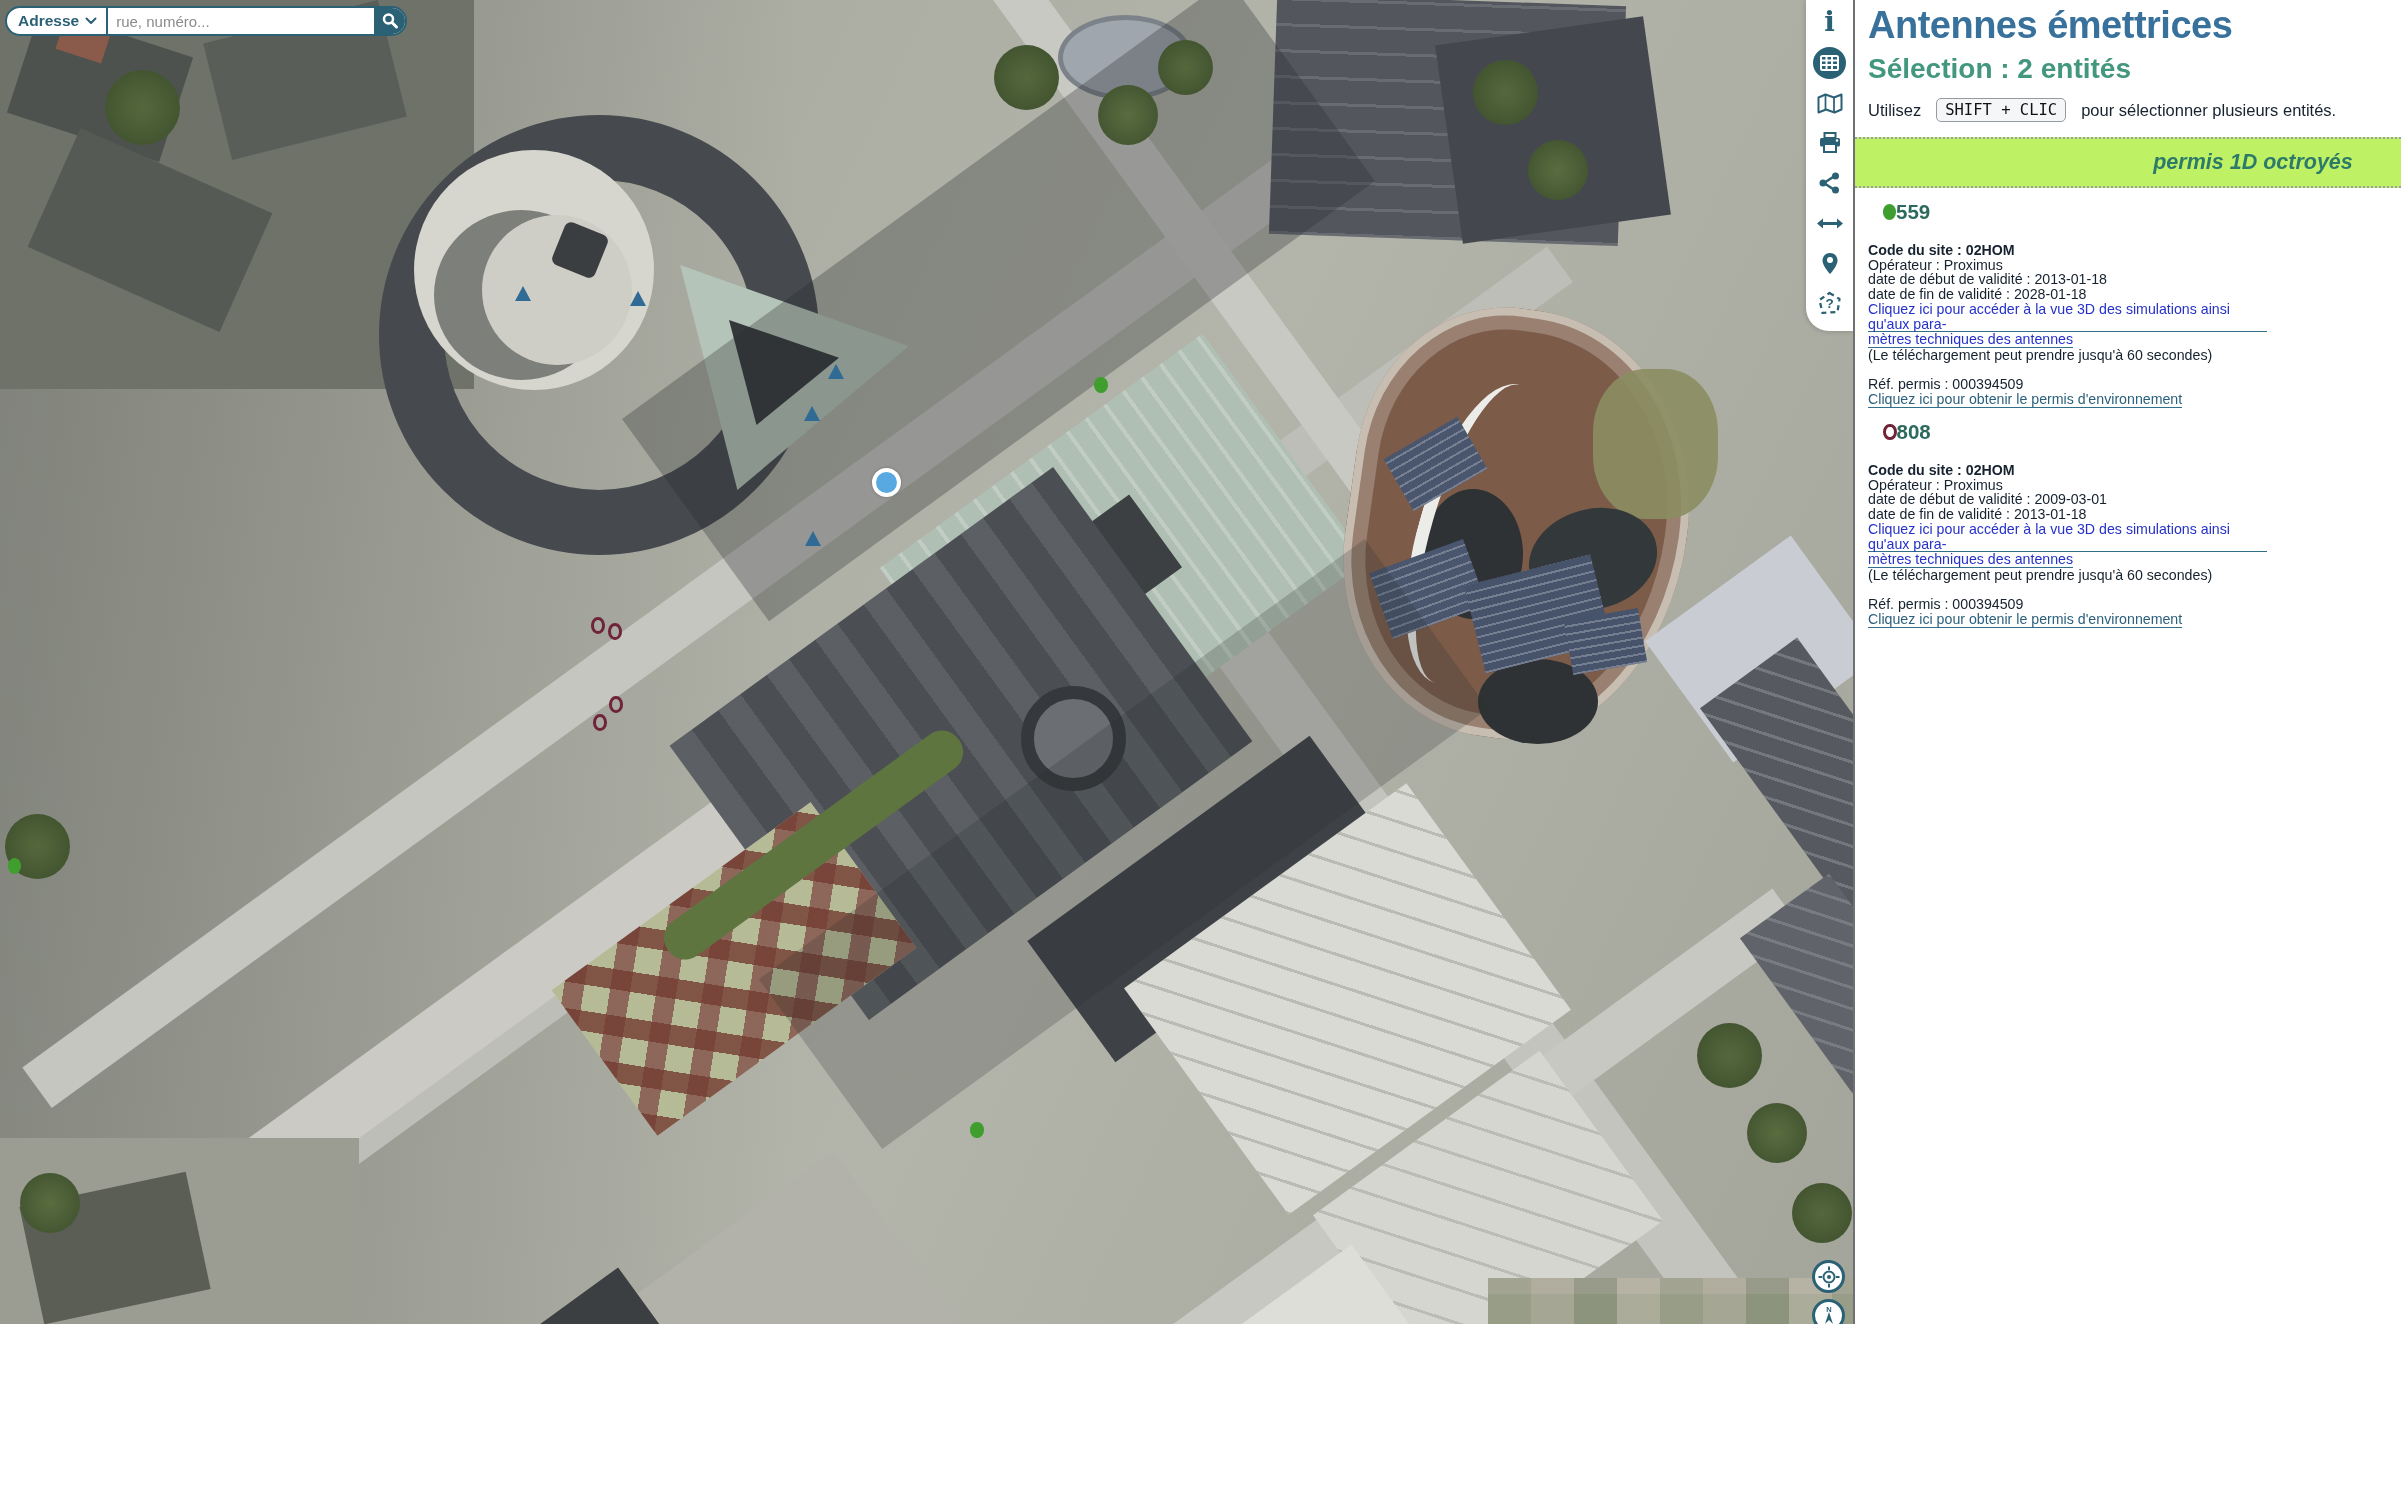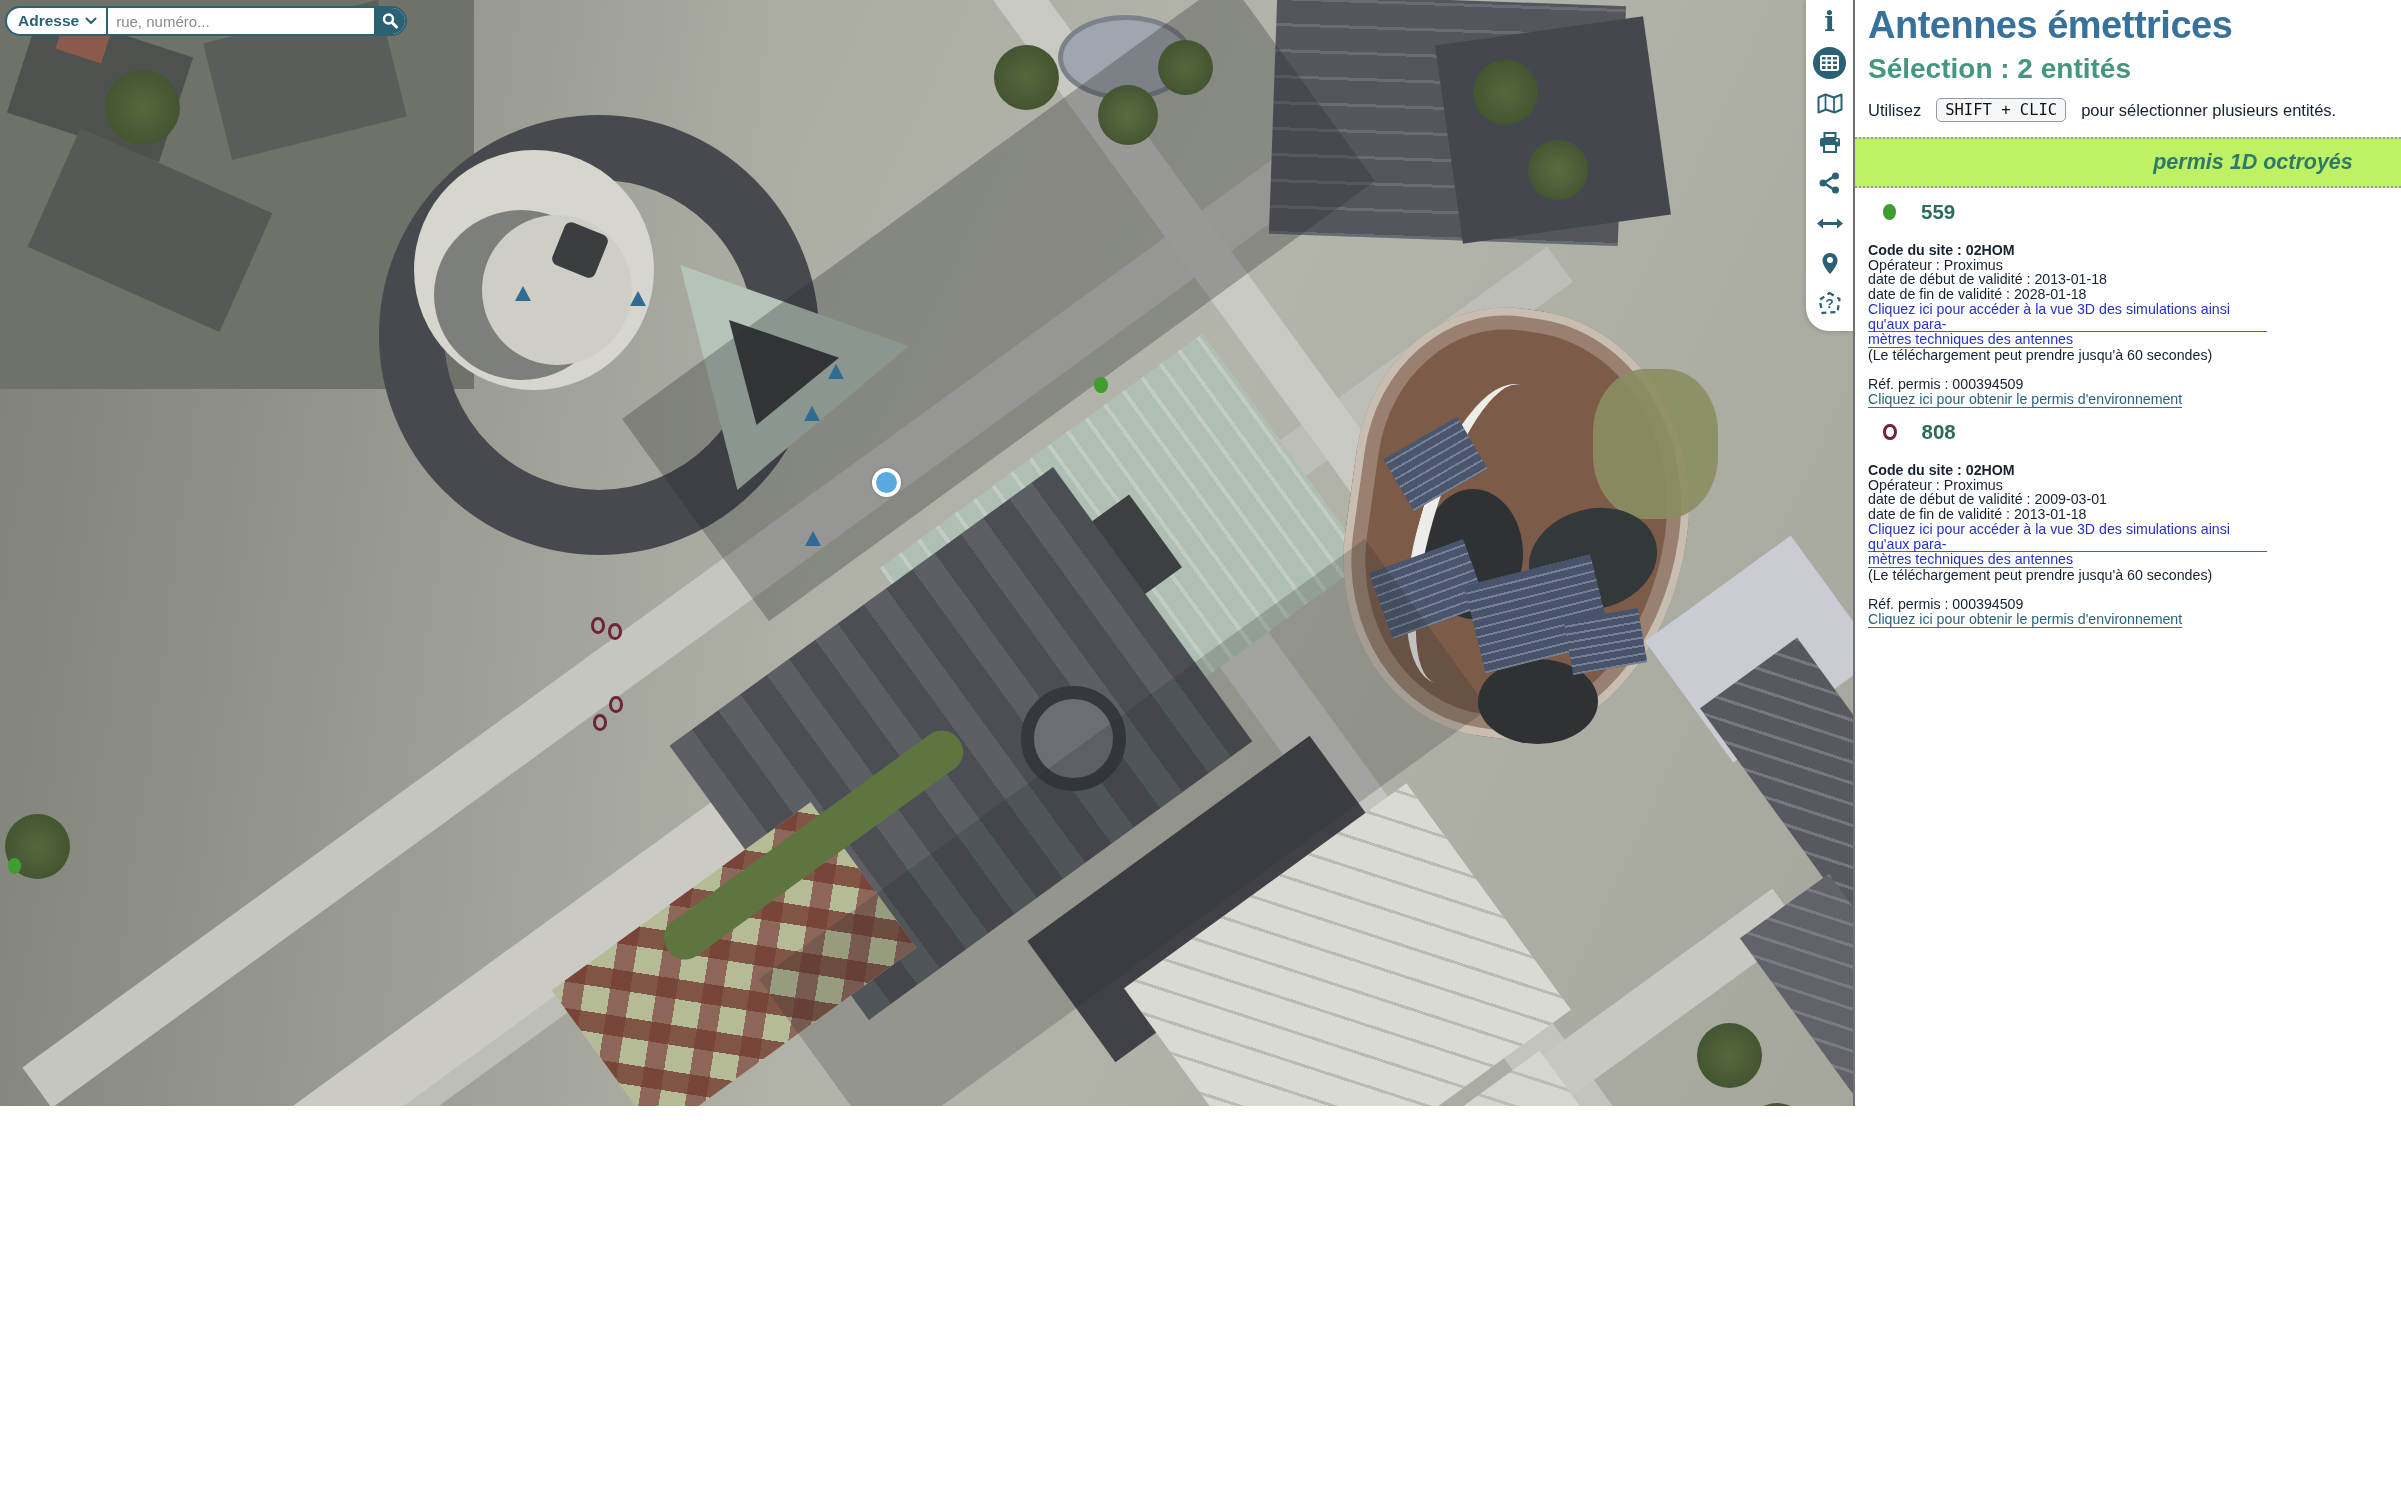--- a/index.html
+++ b/index.html
@@ -1,16 +1,16 @@
 <!DOCTYPE html>
 <html style="font-size:8px"><head>
 <meta charset="utf-8">
 <style>
   html,body{margin:0;padding:0;background:#fff;}
-  #app{position:relative;width:2401px;height:1106px;overflow:hidden;font-family:"Liberation Sans",sans-serif;}
+  #app{position:relative;width:2401px;height:1324px;overflow:hidden;font-family:"Liberation Sans",sans-serif;}
   
   .map{position:absolute;left:0;top:0;width:1853px;height:1509px;overflow:hidden;background:#a8a99f;}
   .s{position:absolute;}
   
   .tri{position:absolute;width:0;height:0;border-left:8.5px solid transparent;border-right:8.5px solid transparent;border-bottom:15px solid #2f6b94;z-index:3;}
   .gdot{position:absolute;width:13.5px;height:15.5px;border-radius:50%;background:#3f9e2d;z-index:3;}
   .rring{position:absolute;width:13.5px;height:16.5px;border-radius:50%;border:3.5px solid #6f2438;background:rgba(255,255,255,.05);z-index:3;box-sizing:border-box;}
   .selmark{position:absolute;width:29px;height:29px;border-radius:50%;background:#fff;z-index:4;display:flex;align-items:center;justify-content:center;box-shadow:0 0 3px rgba(0,0,0,.25);}
   .selmark>span{width:21px;height:21px;border-radius:50%;background:#58a9e1;}
   
@@ -37,21 +37,21 @@
   
   .divider{position:absolute;left:1853px;top:0;width:2px;height:1509px;background:#6e7072;z-index:7;}
   .panel{position:absolute;left:1855px;top:0;width:546px;height:1509px;background:#fff;color:#16222f;z-index:7;overflow:hidden;}
   .p-head{padding:4px 10px 0 13px;}
   .ttl{font-size:38px;line-height:42px;font-weight:bold;color:#38719b;letter-spacing:-0.5px;}
   .sel{margin-top:7px;font-size:28px;line-height:31px;font-weight:bold;color:#43977e;}
   .instr{margin-top:14px;font-size:16.5px;color:#16222f;display:flex;align-items:center;gap:15px;white-space:nowrap;}
   .kbd{font-family:"DejaVu Sans Mono",monospace;font-size:15.5px;padding:1.5px 8px 2.5px;border:1.5px solid #969ba1;border-radius:5px;background:#f5f6f8;color:#111;}
   .band{margin-top:15px;height:47px;background:#bef264;border-top:2px dotted #9aa0a6;border-bottom:2px dotted #9aa0a6;display:flex;align-items:center;justify-content:center;padding-left:250px;}
   .band span{font-size:21.5px;font-style:italic;font-weight:bold;color:#2e7a6a;}
-  .entity{display:flex;align-items:center;gap:25px;padding-left:28px;margin-top:9px;height:30px;}
+  .entity{display:flex;align-items:center;padding-left:28px;margin-top:9px;height:30px;}
   .e-num{font-size:20.5px;font-weight:bold;color:#2c6b5c;}
   .m-g{width:13px;height:15.5px;border-radius:50%;background:#3f9e2d;}
   .m-r{width:13.5px;height:16.5px;border-radius:50%;border:3.5px solid #6f2438;box-sizing:border-box;}
   .details{margin:16px 0 0 13px;width:399px;font-size:14.2px;line-height:14.7px;color:#16222f;}
   .details .b{font-weight:bold;}
   .lnk{display:block;width:fit-content;border-bottom:1.5px solid #2f6f8a;cursor:pointer;text-decoration:none;}
   .l3d{color:#2531c9;}
   .lpe{color:#2b607c;margin-top:0.5px;}
   .gap29{height:14.5px;}
   .band2{margin-top:6px;}

